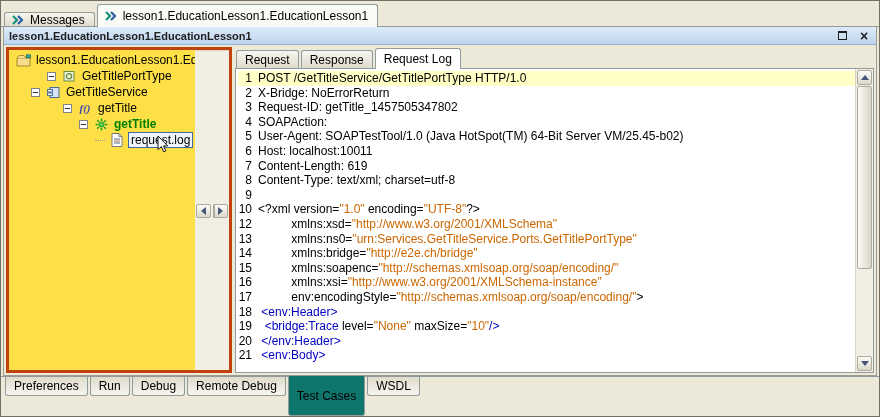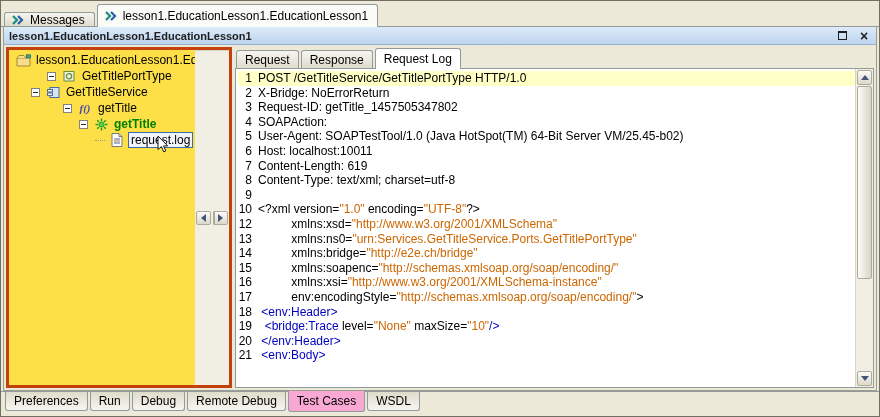--- a/index.html
+++ b/index.html
@@ -42,21 +42,21 @@
 .logline.hl{background:var(--hl,#FFFFC6)}
 .lnum{flex:0 0 20px;text-align:right;padding-right:6px}
 .ltext{flex:1;overflow:hidden}
 .seg-t{color:var(--tag,#0000C0)}
 .seg-v{color:var(--val,#CC6600)}
 .vscroll{flex:0 0 17px;display:flex;flex-direction:column;align-items:center;background:#F1EFE4;border-left:1px solid #D8D5C6;padding:1px 0}
 .vtrack{flex:1;width:15px;position:relative;margin:1px 0}
 .vthumb{position:absolute;top:0;left:0;width:15px;height:68%;background:linear-gradient(90deg,#FCFBF8,#D8D4C6);border:1px solid #ADAA9C;border-radius:2px}
 .bottom-tabbar{flex:0 0 25px;display:flex;align-items:flex-start;gap:2px;padding:0 12px 0 4px;background:#ECE9D8;border-top:1px solid #919B9C}
 .btab{font-size:12px;border:1px solid #919B9C;border-top:none;border-radius:0 0 3px 3px;padding:0 8px;height:19px;display:flex;align-items:center;background:linear-gradient(#DFDCCB,#F6F5F0);cursor:default;white-space:nowrap}
-.btab.active{height:21px;background:#f9a8d4;margin-top:-1px;z-index:2;position:relative}
+.btab.active{height:40px;background:#0f766e;margin-top:-1px;z-index:2;position:relative}
 .tri{width:0;height:0;display:block}
 .tri-l{border:4px solid transparent;border-left:none;border-right:5px solid #44547A}
 .tri-r{border:4px solid transparent;border-right:none;border-left:5px solid #44547A}
 .tri-u{border:4px solid transparent;border-top:none;border-bottom:5px solid #44547A}
 .tri-d{border:4px solid transparent;border-bottom:none;border-top:5px solid #44547A}
 </style>
 </head>
 <body>
 
 <div class="app">

